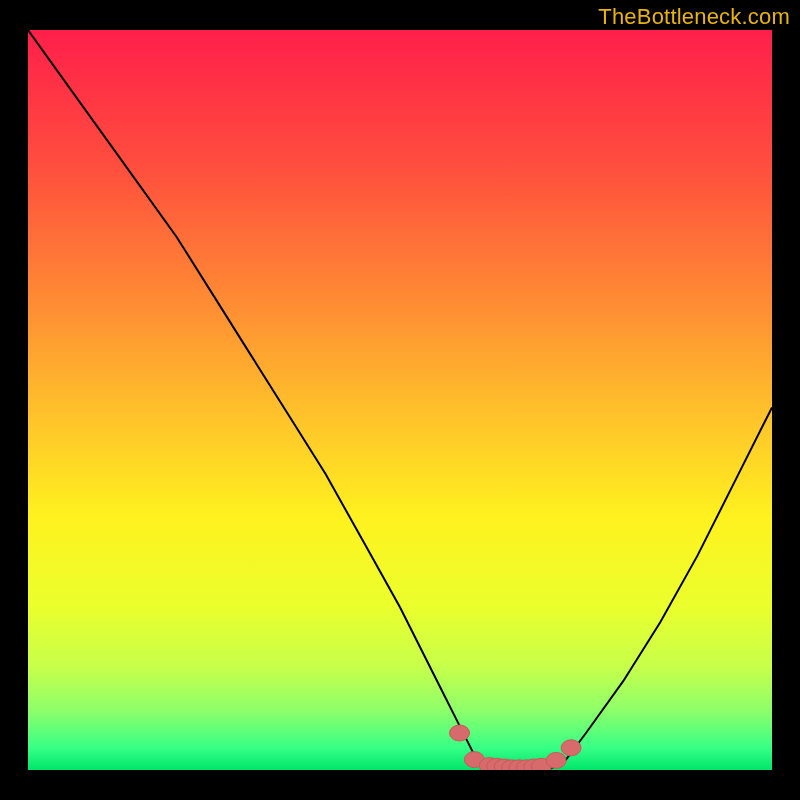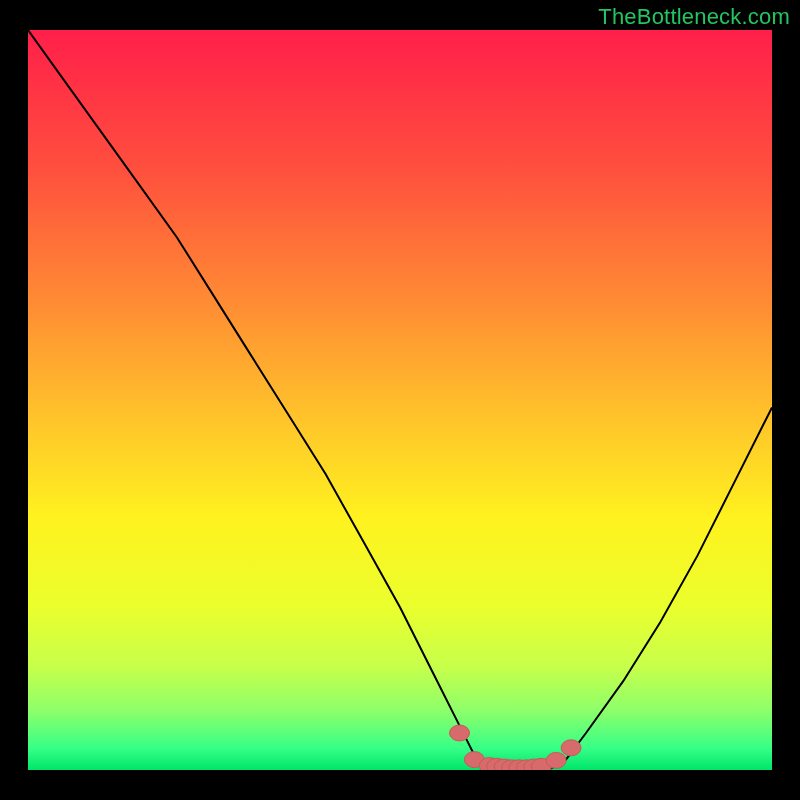--- a/index.html
+++ b/index.html
@@ -14,21 +14,21 @@
   .stage {
     position: relative;
     width: 800px;
     height: 800px;
     background: #000;
   }
   .watermark {
     position: absolute;
     top: 4px;
     right: 10px;
-    color: #22c55e;
+    color: #eab308;
     font-size: 22px;
     letter-spacing: 0.2px;
     font-weight: 400;
     z-index: 5;
   }
   .plot {
     position: absolute;
     left: 28px;
     top: 30px;
     width: 744px;

